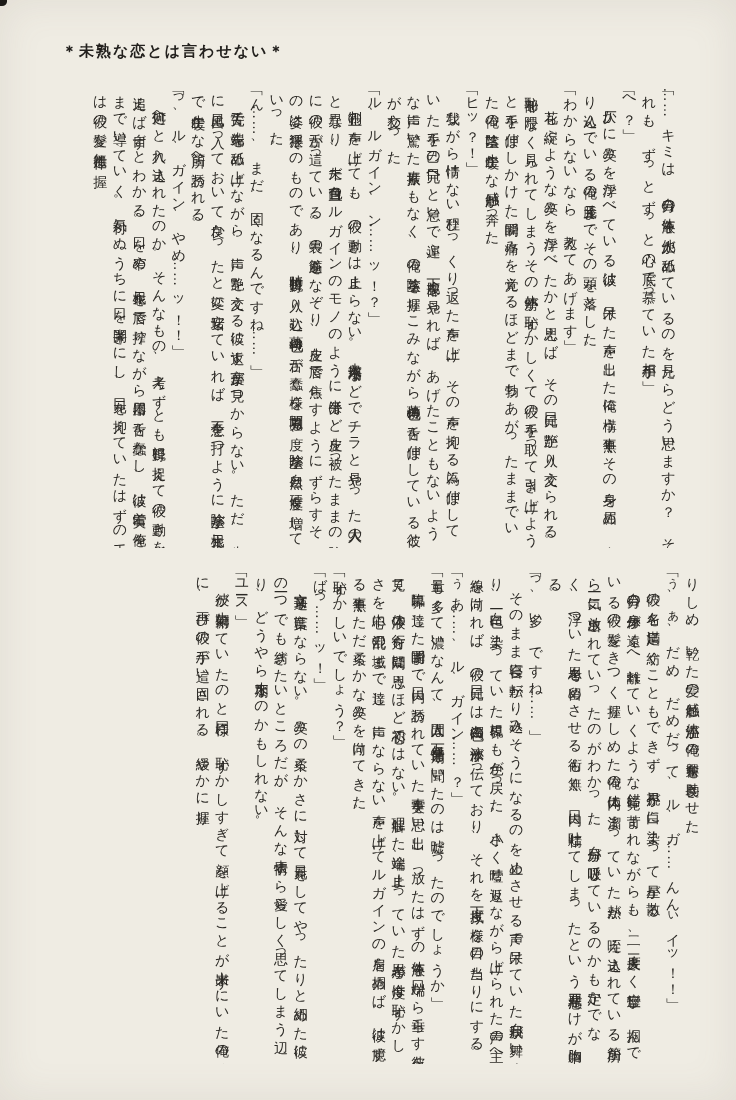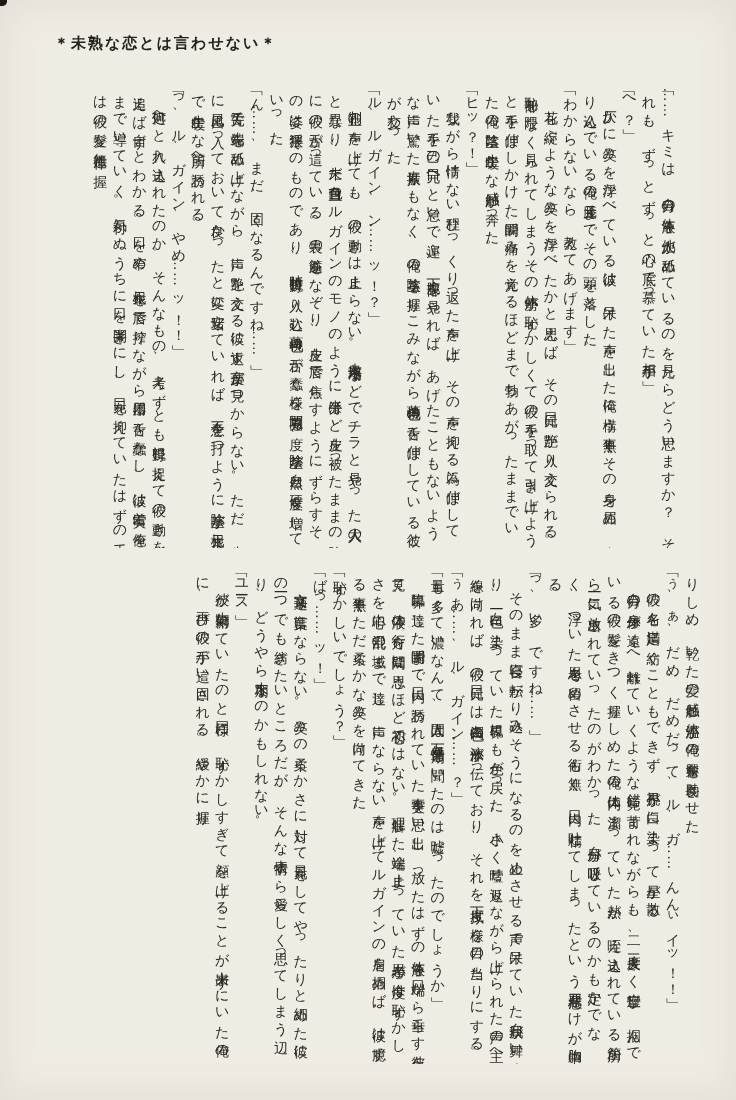--- a/index.html
+++ b/index.html
@@ -26,21 +26,21 @@
     left: 0;
     width: 7px;
     height: 6px;
     background: #1c1a17;
     border-radius: 0 0 70% 0;
   }
   .page-title {
     position: absolute;
     top: 34px;
     left: 54px;
-    margin: 0;
+    margin: 8px;
     font-size: 15px;
     font-weight: bold;
     letter-spacing: 2px;
     color: #23211e;
     white-space: nowrap;
   }
   .tblock {
     position: absolute;
     writing-mode: vertical-rl;
     text-orientation: mixed;

